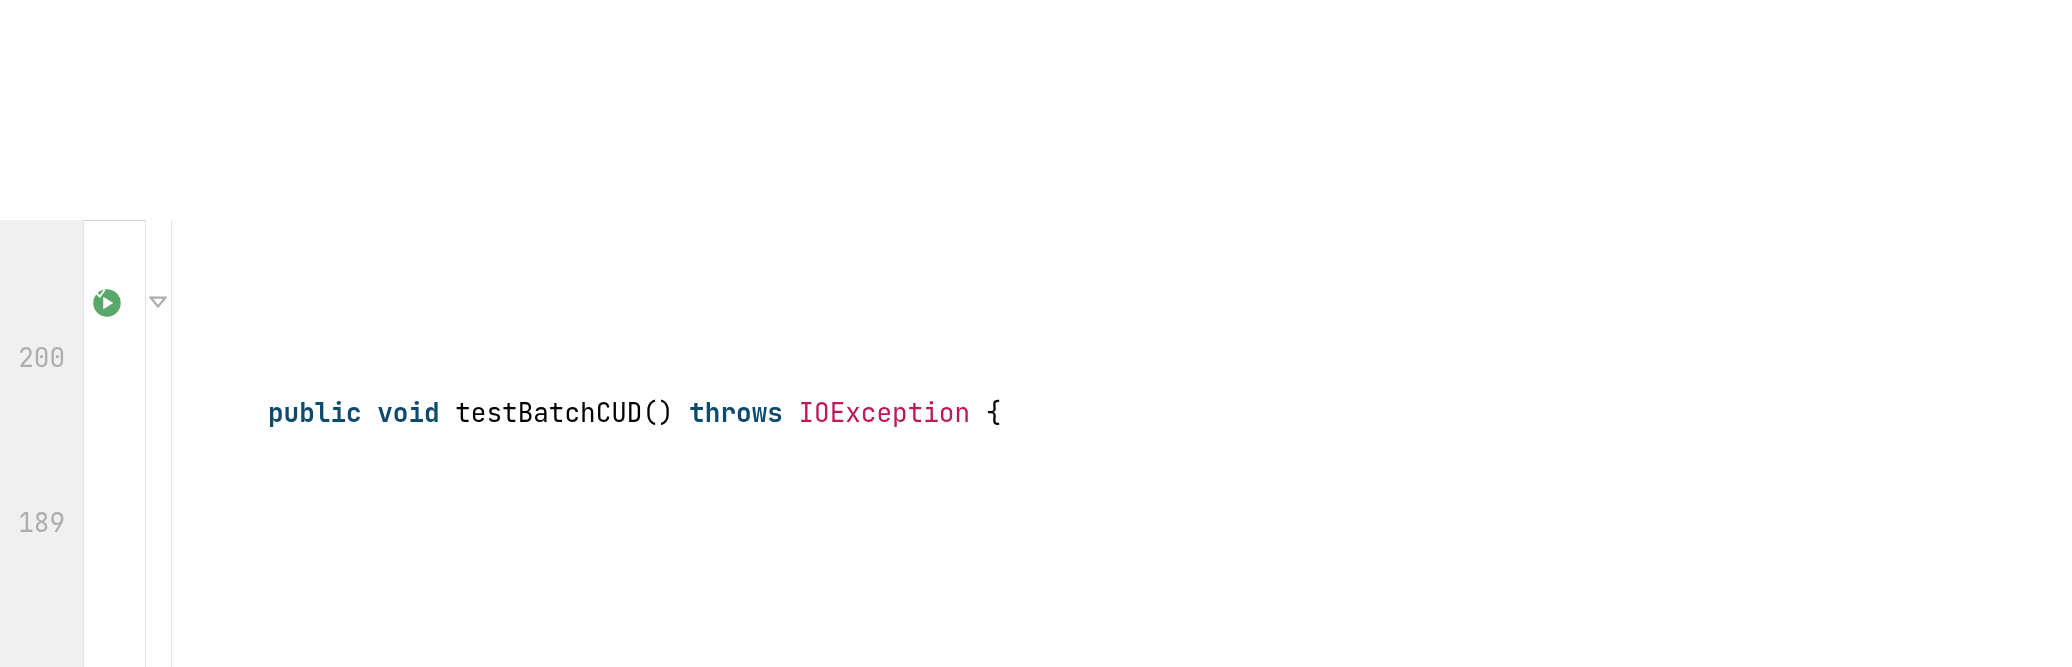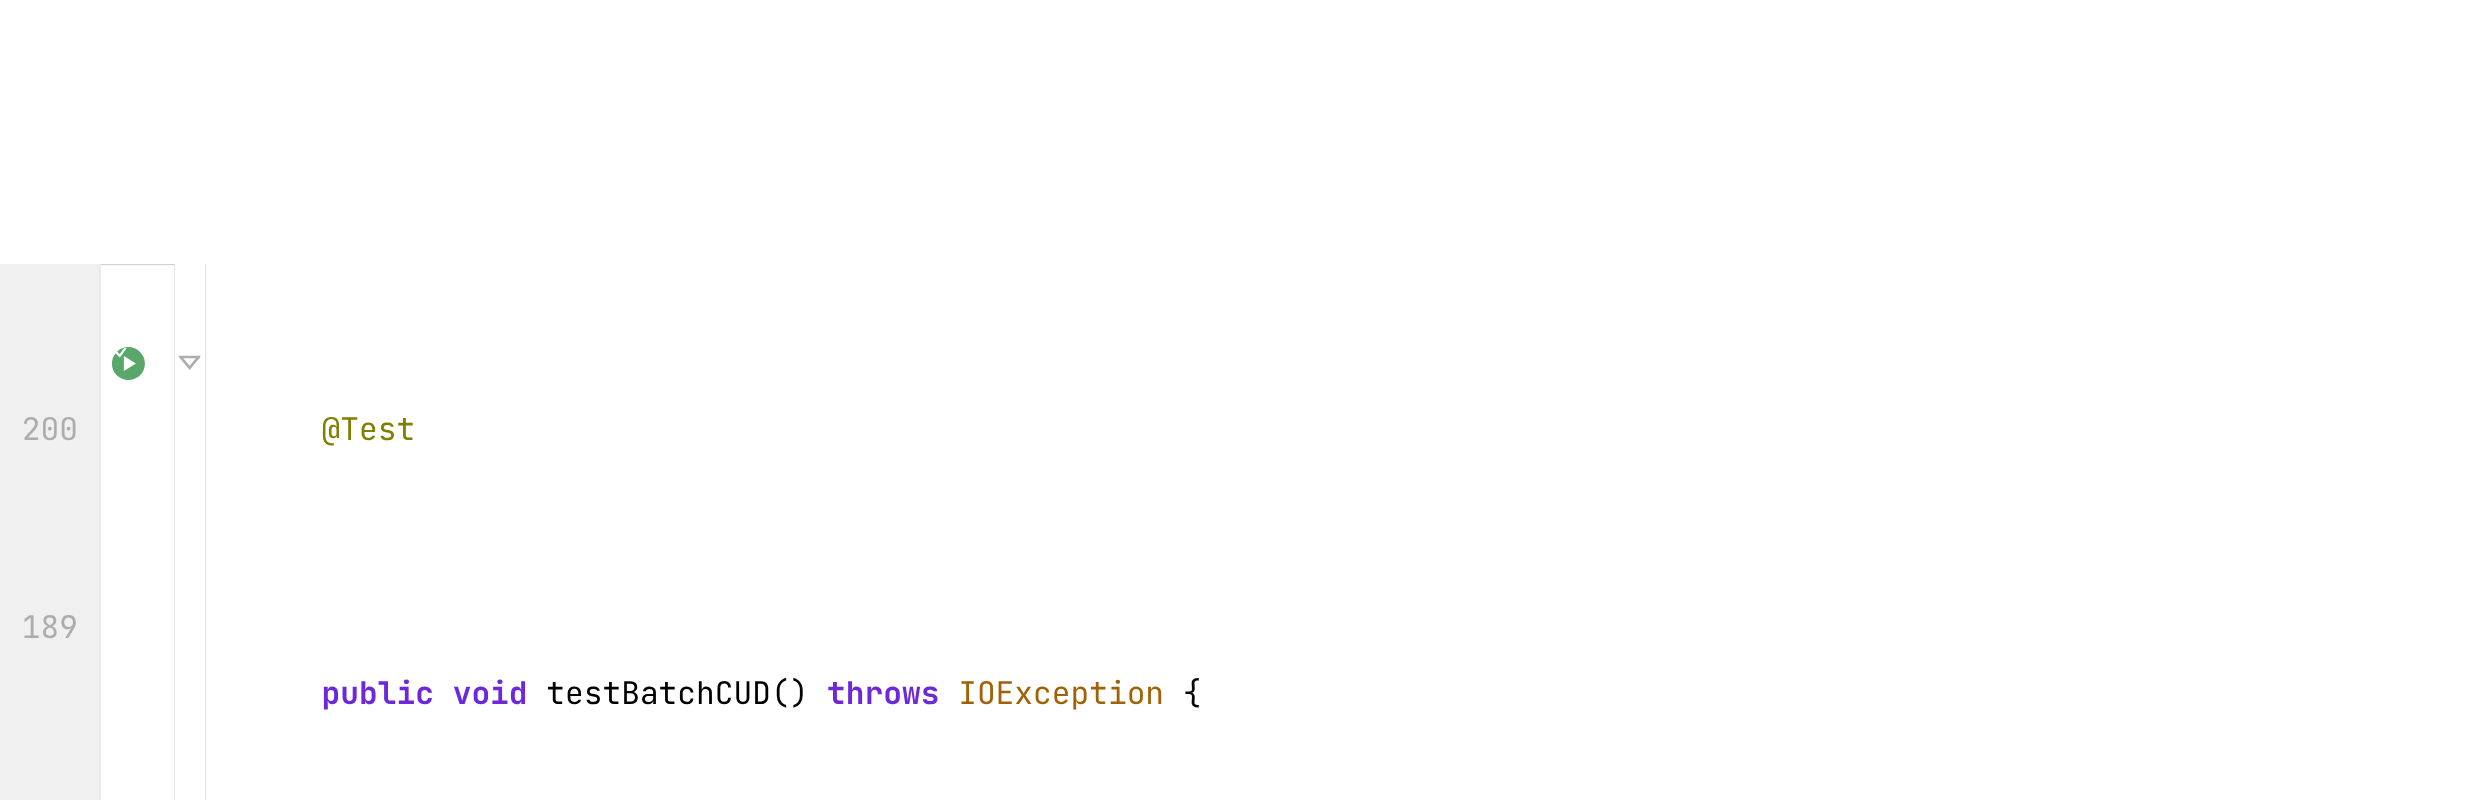--- a/index.html
+++ b/index.html
@@ -33,23 +33,23 @@
     width: 26px;
     background: #ffffff;
     border-right: 1px solid #e4e4e4;
     position: relative;
   }
   .code { padding-left: 0; }
   .code .line { height: 55px; }
   .i2 { padding-left: 96px; }
 
   .annotation { color: #808000; }
-  .keyword { color: #6d28d9; font-weight: bold; }
+  .keyword { color: #0c4a6e; font-weight: bold; }
   .method-decl { color: #000000; text-align: right; }
-  .type { color: #a16207; }
+  .type { color: #be185d; }
   .paren { color: #000000; }
   .run-icon {
     position: absolute;
     left: 8px;
     width: 30px;
     height: 30px;
   }
   .fold-icon {
     position: absolute;
     left: 3px;
@@ -97,21 +97,20 @@
   </div>
 
   <div class="fold-col">
     <svg class="fold-icon" style="top:73px" viewBox="0 0 12 12">
       <path d="M1 3 L11 3 L6 9 Z" fill="none" stroke="#adadad" stroke-width="1.5"></path>
     </svg>
     
   </div>
 
   <div class="code">
-    <div class="line i2"><span class="annotation">@Test</span></div>
 
     <div class="line i2"><span class="keyword">public</span> <span class="keyword">void</span> <span class="method-decl">testBatchCUD</span><span class="paren">()</span> <span class="keyword">throws</span> <span class="type">IOException</span><span> {</span></div>
 
     
 
     
 
     
 
     

